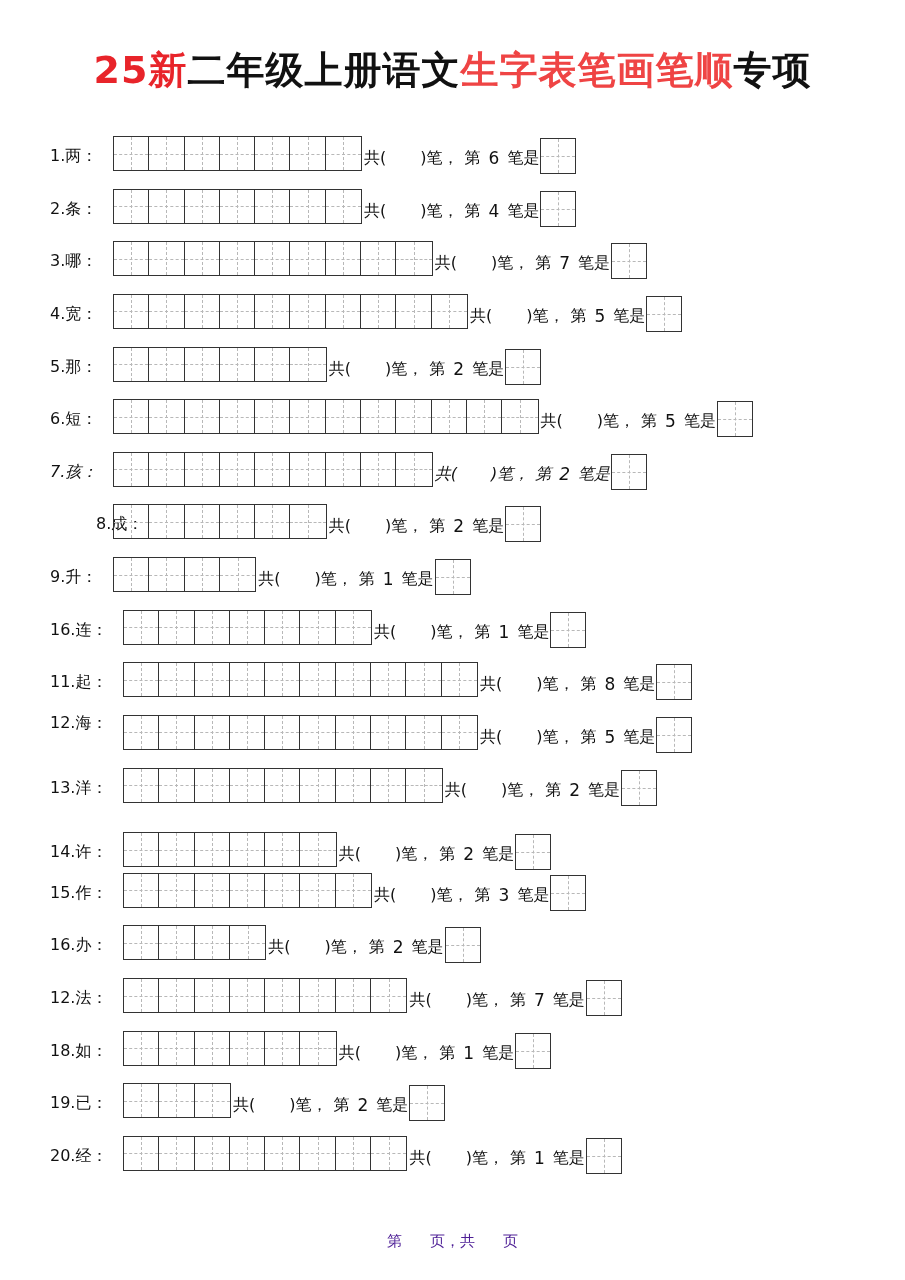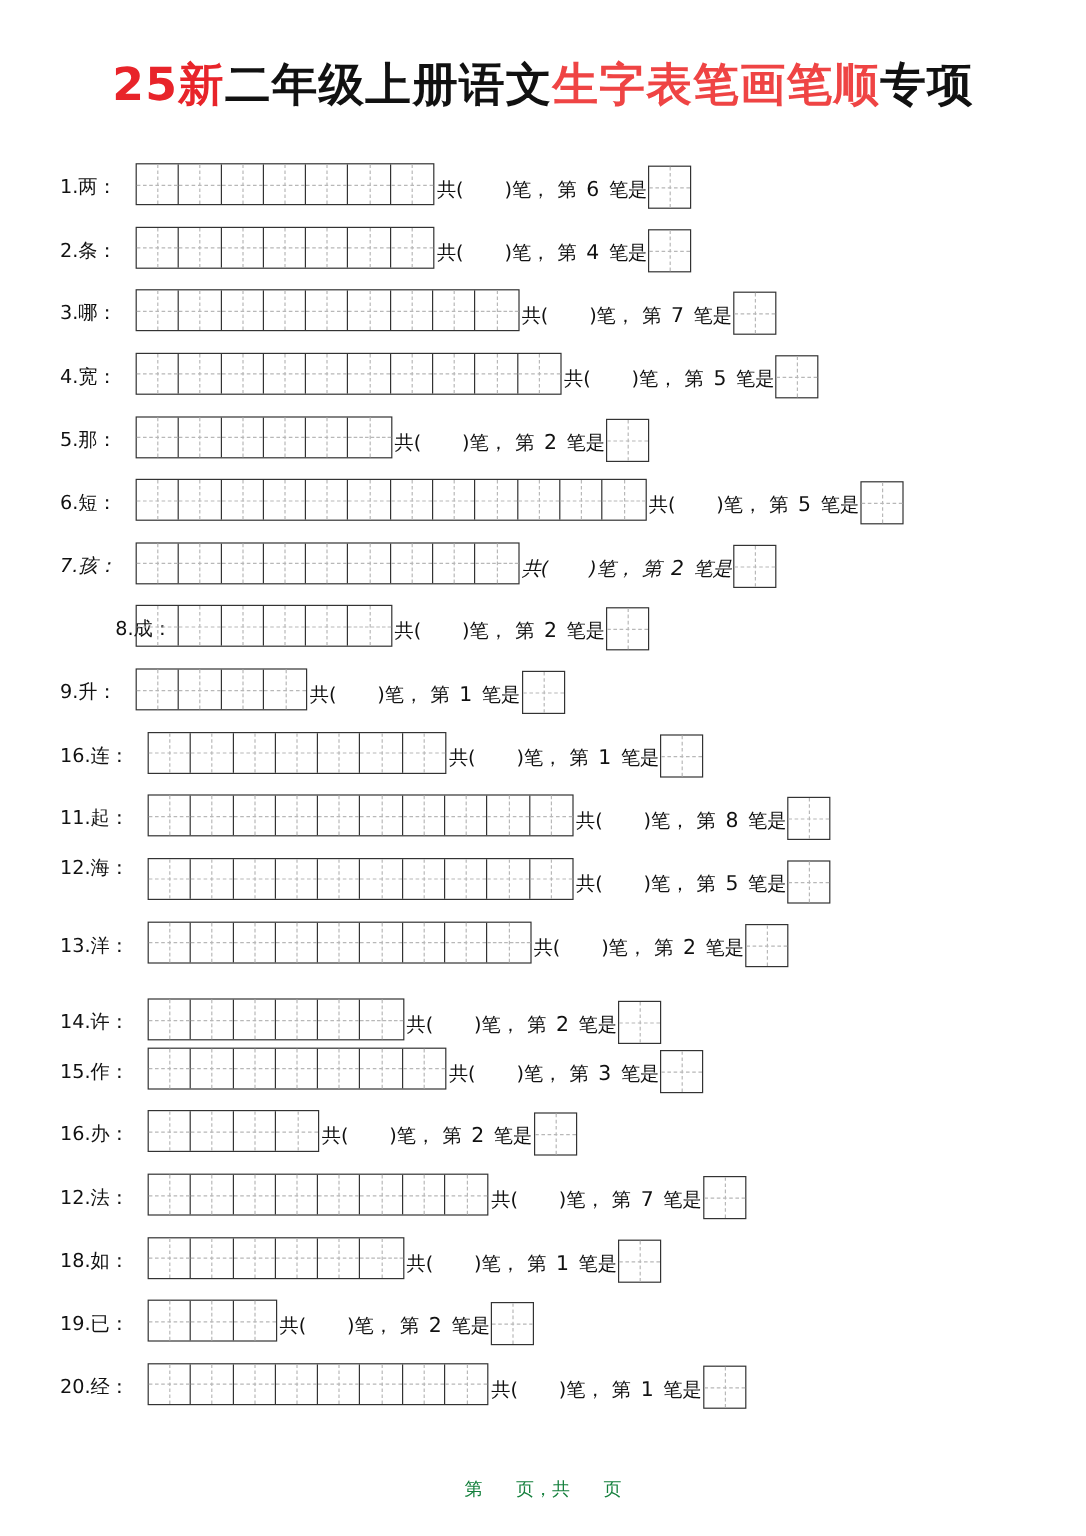--- a/index.html
+++ b/index.html
@@ -23,21 +23,21 @@
                   border-left: 1px dashed #b8b8b8; }
   .cell::after { content: ""; position: absolute; top: 50%; left: 0; right: 0;
                  border-top: 1px dashed #b8b8b8; }
   .tail { position: absolute; bottom: 0; font-size: 16px; line-height: 20px; display: flex; align-items: flex-end; }
   .tail .gap { display: inline-block; width: 34px; }
   .tail .num { font-size: 17px; margin: 0 8px; }
   .answer { width: 36px; height: 36px; border: 1px solid #333; box-sizing: border-box; position: relative;
             margin-left: 1px; margin-bottom: -1px; }
   .answer::before { content: ""; position: absolute; left: 50%; top: 0; bottom: 0; border-left: 1px dashed #b8b8b8; }
   .answer::after { content: ""; position: absolute; top: 50%; left: 0; right: 0; border-top: 1px dashed #b8b8b8; }
-  .footer { position: absolute; top: 1232px; left: 0; width: 905px; text-align: center; font-size: 15px; color: #15803d; }
+  .footer { position: absolute; top: 1232px; left: 0; width: 905px; text-align: center; font-size: 15px; color: #4c1d95; }
   .footer .sp { display: inline-block; width: 28px; }
 </style>
 </head>
 <body>
 
 <div class="title">
   <span class="red">25新</span><span class="black">二年级上册语文</span><span class="blue">生字表笔画笔顺</span><span class="black">专项</span>
 </div>
 
 <div class="rows" id="rows">

